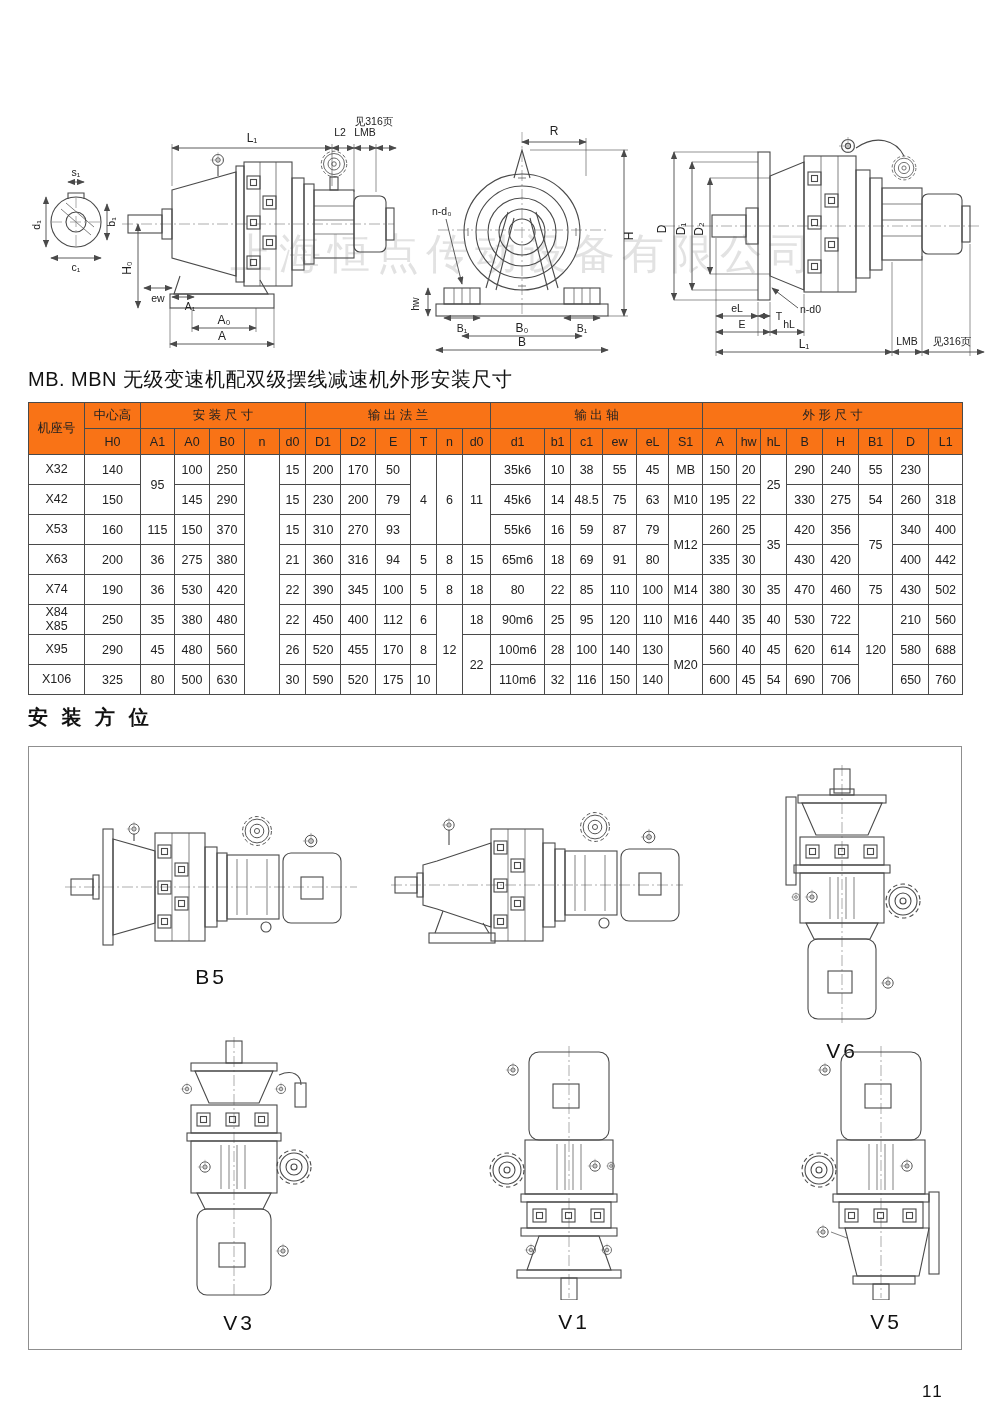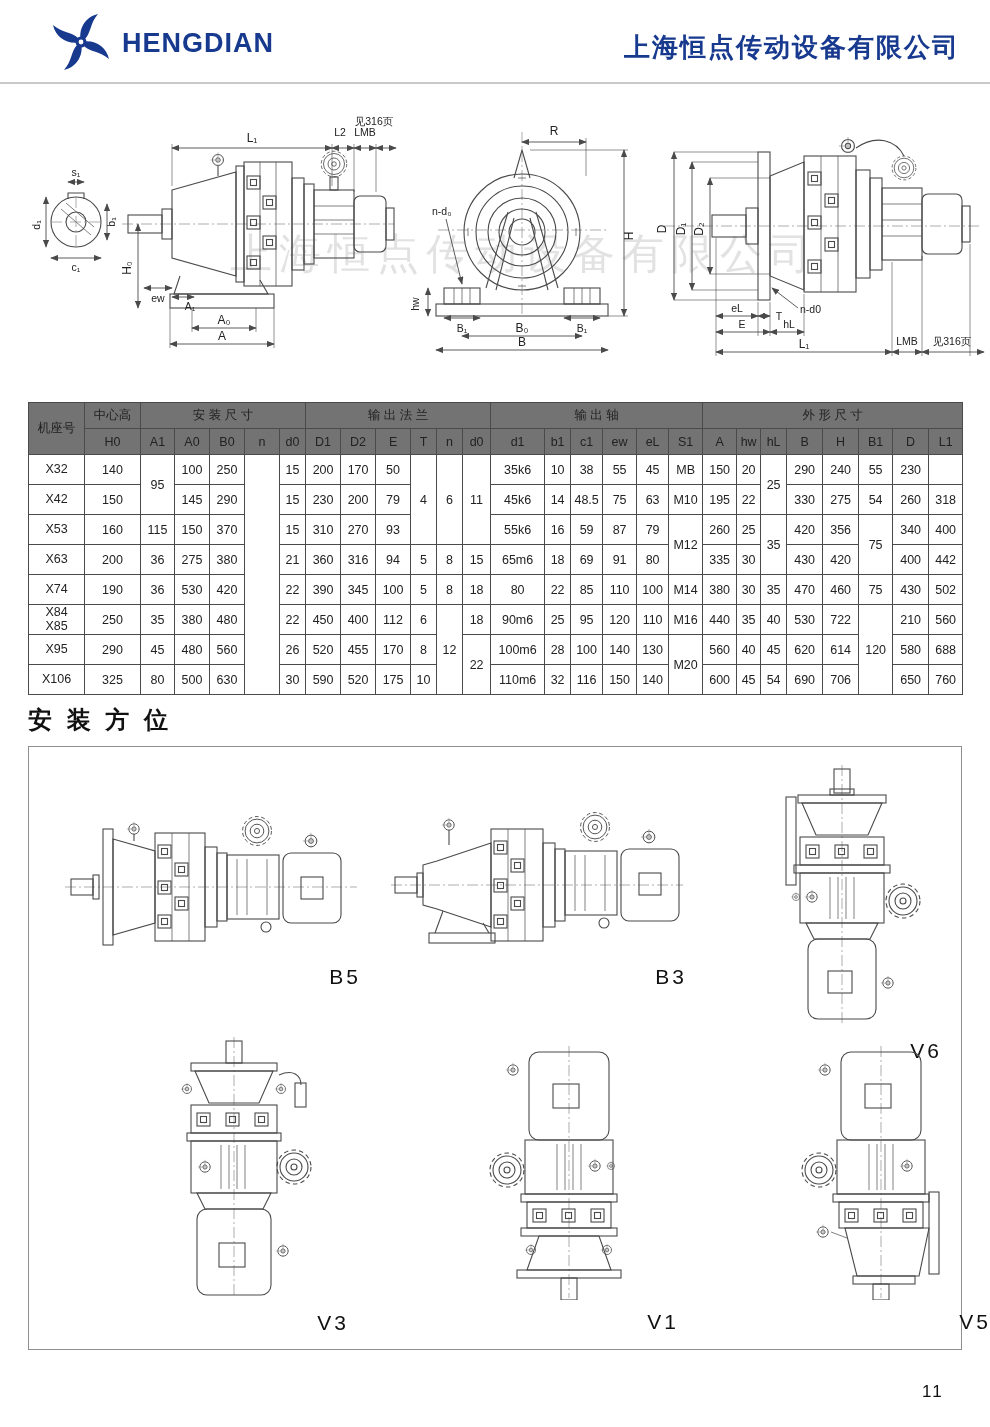--- a/index.html
+++ b/index.html
@@ -25,28 +25,28 @@
   svg .ext{fill:none;stroke:#4a4a4a;stroke-width:.6}
   svg text{font-family:"Liberation Sans",sans-serif;fill:#222}
   svg .dt{font-size:12px}
   svg .dts{font-size:10.5px}
 
   
   .tbl-title{position:absolute;left:28px;top:366px;font-size:20px;color:#111;letter-spacing:.5px}
   .dims-wrap{position:absolute;left:28px;top:402px}
   table.dims{border-collapse:collapse;table-layout:fixed;width:934px;font-size:12.5px;color:#222;background:#fff}
   table.dims th,table.dims td{border:1px solid #4a4a4a;text-align:center;vertical-align:middle;padding:0 1px;overflow:hidden}
-  table.dims th{font-weight:400;height:25px;background:#737373}
+  table.dims th{font-weight:400;height:25px;background:#f97316}
   table.dims td{height:29px}
   table.dims td.model{white-space:pre-line;line-height:1.05}
 
   
-  .sec-title{position:absolute;left:28px;top:704px;font-size:24px;font-weight:600;color:#111;letter-spacing:4px}
+  .sec-title{position:absolute;left:28px;top:704px;font-size:20px;font-weight:600;color:#111;letter-spacing:4px}
   .mbox{position:absolute;left:28px;top:746px;width:932px;height:602px;border:1px solid #8f8f8f;background:#fff}
-  .fig{position:absolute;text-align:right}
+  .fig{position:absolute;text-align:center}
   .fig .cap{font-size:21px;color:#111;letter-spacing:3px;margin-top:6px}
 
   .pageno{position:absolute;left:922px;top:1382px;font-size:17px;color:#111;letter-spacing:2px}
 </style>
 </head>
 <body>
 
 <svg width="0" height="0" style="position:absolute" aria-hidden="true">
   <defs>
     <marker id="ar" viewBox="0 0 10 8" markerWidth="9" markerHeight="7" refX="9" refY="4" orient="auto-start-reverse">
@@ -66,34 +66,20 @@
         <circle r="6.5" class="ln"></circle>
         <circle r="2.6" class="ln"></circle>
         <line x1="-9" y1="0" x2="9" y2="0" class="cl"></line>
         <line x1="0" y1="-9" x2="0" y2="9" class="cl"></line>
       </g>
   </defs>
 </svg>
 
 <div class="page">
 
-  <div class="hdr">
-    <svg class="logo" width="58" height="58" viewBox="0 0 58 58">
-      <g transform="translate(29,30)" fill="#17398e">
-        <path d="M0,0 C-3,-13 4,-25 17,-28 C9,-19 10,-9 4,-3 Z"></path>
-        <path d="M0,0 C-3,-13 4,-25 17,-28 C9,-19 10,-9 4,-3 Z" transform="rotate(90)"></path>
-        <path d="M0,0 C-3,-13 4,-25 17,-28 C9,-19 10,-9 4,-3 Z" transform="rotate(180)"></path>
-        <path d="M0,0 C-3,-13 4,-25 17,-28 C9,-19 10,-9 4,-3 Z" transform="rotate(270)"></path>
-        <circle r="5.5"></circle>
-          <circle r="2.4" fill="#fff"></circle>
-      </g>
-    </svg>
-    <div class="brand">HENGDIAN</div>
-    <div class="company">上海恒点传动设备有限公司</div>
-  </div>
 
   <div class="band">
     <div class="wm">上海恒点传动设备有限公司</div>
 
     <svg class="dwg" style="left:30px;top:20px" width="370" height="245" viewBox="0 0 370 245">
 
       <circle cx="46" cy="106" r="25" class="ln"></circle>
       <circle cx="46" cy="106" r="10" class="ln"></circle>
       <path d="M38,83 v-6 h16 v6" class="ln"></path>
       <line x1="31" y1="93" x2="61" y2="119" class="thin"></line>
@@ -264,20 +250,21 @@
       <line x1="318" y1="132" x2="318" y2="244" class="ext"></line>
       <line x1="64" y1="240" x2="240" y2="240" class="dim"></line>
       <text class="dt" x="152" y="236" text-anchor="middle">L₁</text>
       <line x1="240" y1="240" x2="270" y2="240" class="dim"></line>
       <text class="dts" x="255" y="233" text-anchor="middle">LMB</text>
       <line x1="270" y1="240" x2="332" y2="240" class="dim"></line>
       <text class="dts" x="300" y="233" text-anchor="middle">见316页</text>
     </svg>
   </div>
 
+  <div class="tbl-title">MB. MBN 无级变速机配双级摆线减速机外形安装尺寸</div>
   <div class="dims-wrap">
     <table class="dims">
       <colgroup>
         <col style="width:56px">
           <col style="width:56px">
           <col style="width:34px">
           <col style="width:35px">
         <col style="width:35px">
           <col style="width:35px">
           <col style="width:26px">
@@ -608,21 +595,20 @@
         <rect x="178" y="52" width="52" height="64" class="ln"></rect>
         <path d="M188,56 v56 M198,56 v56 M218,56 v56" class="thin"></path>
         <use href="#wh" transform="translate(208,28) scale(0.85)"></use>
         <circle cx="217" cy="124" r="5" class="ln"></circle>
         <rect x="234" y="50" width="58" height="72" rx="8" class="ln"></rect>
         <rect x="252" y="74" width="22" height="22" class="ln"></rect>
         <use href="#eb" transform="translate(262,38) scale(0.9)"></use>
         <path d="M56,112 L48,134 M96,124 L102,134" class="ln"></path>
         <rect x="42" y="134" width="66" height="10" class="ln"></rect>
       </svg>
-      <div class="cap">B3</div>
     </div>
 
     <div class="fig" style="left:713px;top:14px;width:200px">
       <svg width="200" height="268" viewBox="0 0 200 268">
         <line x1="100" y1="4" x2="100" y2="264" class="cl"></line>
         <rect x="92" y="8" width="16" height="24" class="ln"></rect>
         <rect x="88" y="28" width="24" height="6" class="ln"></rect>
         <rect x="56" y="34" width="88" height="8" class="ln"></rect>
         <path d="M60,42 L140,42 L126,74 L74,74 Z" class="ln"></path>
         <rect x="44" y="36" width="10" height="88" class="ln"></rect>

